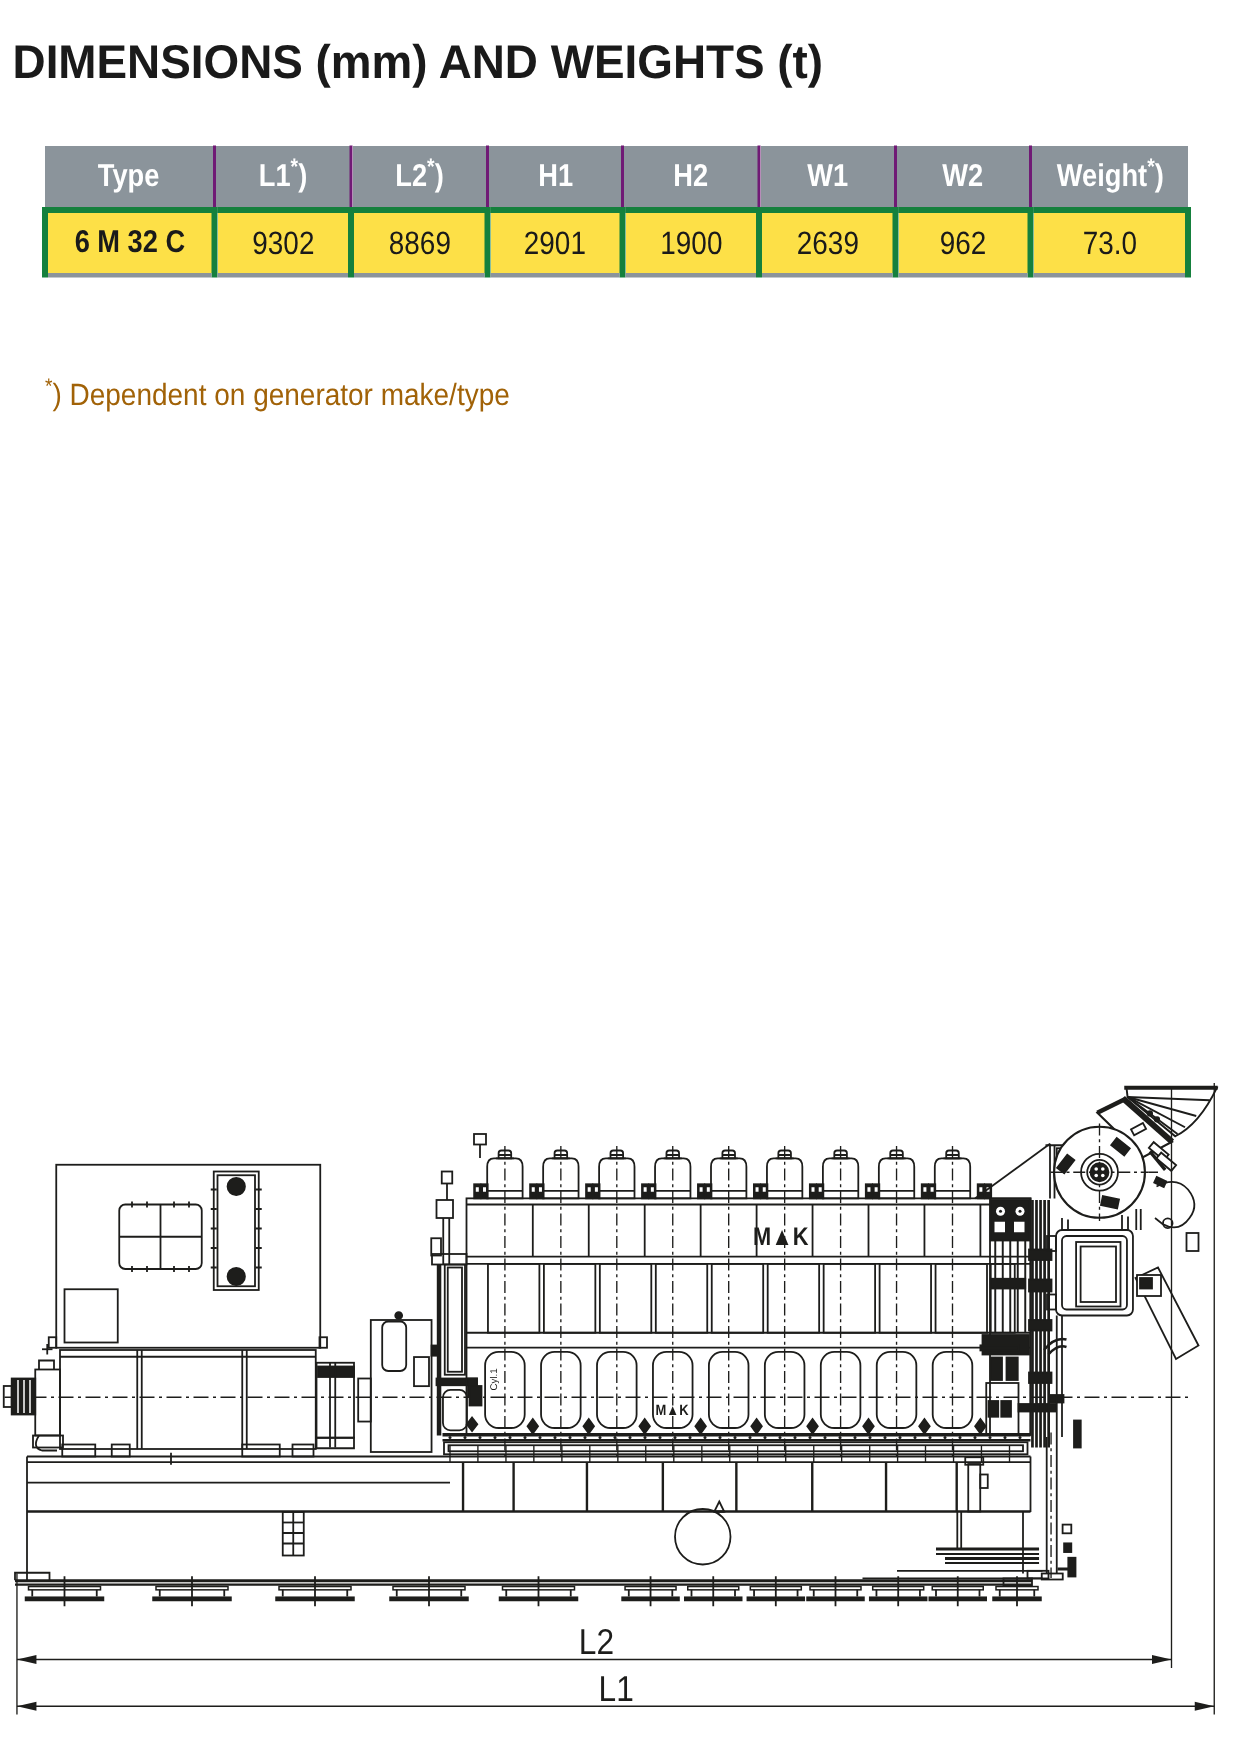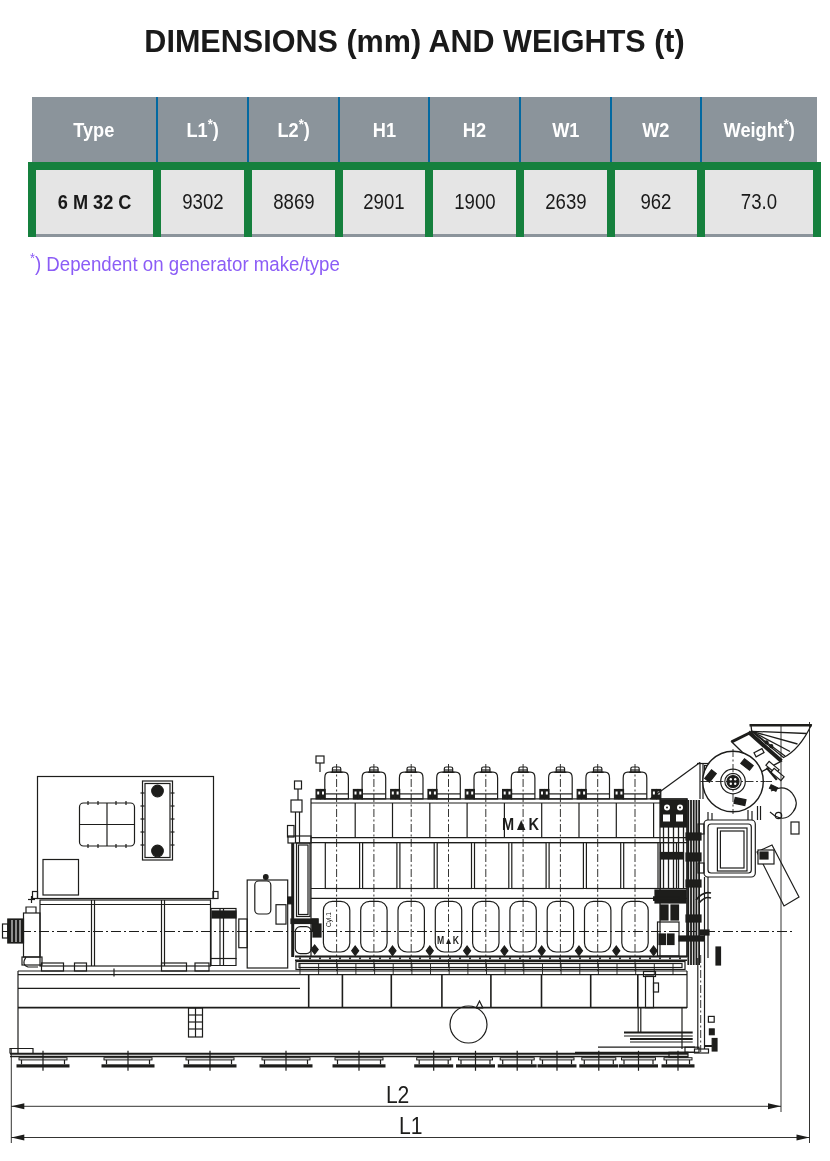--- a/index.html
+++ b/index.html
@@ -1,30 +1,30 @@
 <!DOCTYPE html>
 <html><head>
 <meta charset="utf-8">
 <style>
 html,body{margin:0;padding:0;}
 body{width:830px;height:1161px;background:#fff;font-family:"Liberation Sans",sans-serif;position:relative;overflow:hidden;}
 .cond{display:inline-block;transform:scaleX(0.865);transform-origin:center;white-space:nowrap;}
 .condL{display:inline-block;transform:scaleX(0.86);transform-origin:left center;white-space:nowrap;}
-#title{position:absolute;left:0;top:23px;width:830px;text-align:center;font-weight:bold;font-size:31.5px;color:#1a1a1a;}
+#title{position:absolute;left:0;top:23px;width:830px;font-weight:bold;font-size:31.5px;color:#1a1a1a;}
 #title .cond{transform:scaleX(0.97);}
 #tbl{position:absolute;left:28px;top:97px;border-collapse:collapse;table-layout:fixed;}
-#tbl td,#tbl th{padding:16px;text-align:center;vertical-align:middle;overflow:hidden;}
-#tbl thead th{background:#8b949b;color:#fff;font-weight:bold;font-size:21px;height:33px;border-left:2px solid #0369a1;}
+#tbl td,#tbl th{padding:4px;text-align:center;vertical-align:middle;overflow:hidden;}
+#tbl thead th{background:#8b949b;color:#fff;font-weight:bold;font-size:21px;height:33px;border-left:2px solid #701a75;}
 #tbl thead th:first-child{border-left:none;}
-#tbl tbody td{background:#e5e5e5;color:#1a1a1a;font-size:21.5px;height:32px;border:8px solid #15803d;margin-left:16px;}
+#tbl tbody td{background:#fde047;color:#1a1a1a;font-size:21.5px;height:32px;border:4px solid #15803d;margin-left:16px;}
 #tbl tbody tr td:first-child{font-weight:bold;font-size:21px;}
 #tbl tbody tr:last-child td{border-bottom:3px solid #8b949b;}
 #tbl thead th sup{font-size:15px;vertical-align:0;position:relative;top:-8px;}
 #foot sup{font-size:14px;vertical-align:0;position:relative;top:-8px;}
-#foot{position:absolute;left:30px;top:252px;font-size:20.5px;color:#8b5cf6;}
+#foot{position:absolute;left:30px;top:252px;font-size:20.5px;color:#a16207;}
 #foot .condL{transform:scaleX(0.91);}
 #drawing{position:absolute;left:0;top:700px;}
 </style>
 </head>
 <body>
 
 <div id="title"><span class="cond">DIMENSIONS (mm) AND WEIGHTS (t)</span></div>
 
 <table id="tbl">
 <colgroup>

